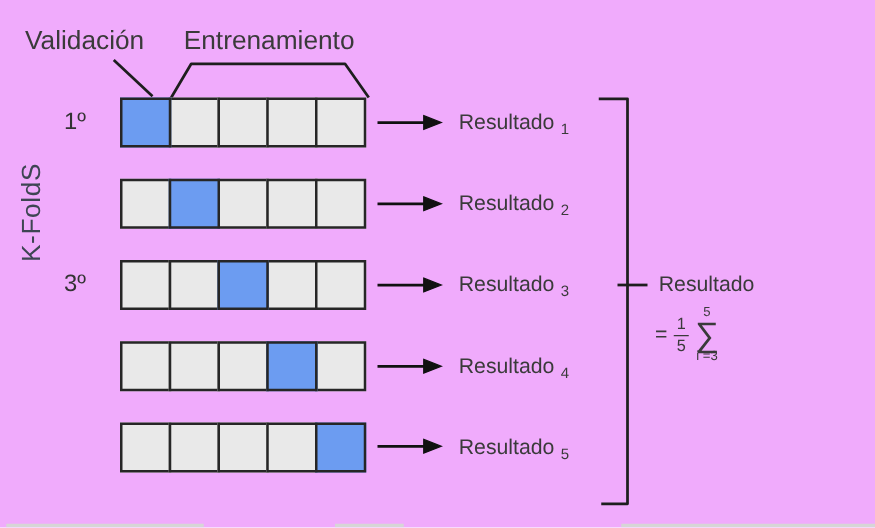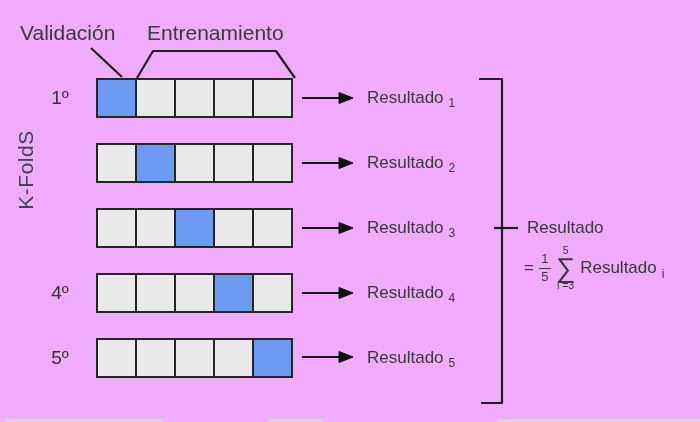--- a/index.html
+++ b/index.html
@@ -114,50 +114,49 @@
         <div class="cell"></div>
         <div class="cell"></div>
     </div>
     <div class="result-label">
       <span>Resultado</span>
       <span class="sub">2</span>
     </div>
   </div>
 
   <div class="fold-row" style="top:208px">
+    <div class="ordinal">3º</div>
     <div class="cells">
       <div class="cell"></div>
         <div class="cell"></div>
         <div class="cell validation"></div>
         <div class="cell"></div>
         <div class="cell"></div>
     </div>
     <div class="result-label">
       <span>Resultado</span>
       <span class="sub">3</span>
     </div>
   </div>
 
   <div class="fold-row" style="top:273px">
-    <div class="ordinal">4º</div>
     <div class="cells">
       <div class="cell"></div>
         <div class="cell"></div>
         <div class="cell"></div>
         <div class="cell validation"></div>
         <div class="cell"></div>
     </div>
     <div class="result-label">
       <span>Resultado</span>
       <span class="sub">4</span>
     </div>
   </div>
 
   <div class="fold-row" style="top:338px">
-    <div class="ordinal">5º</div>
     <div class="cells">
       <div class="cell"></div>
         <div class="cell"></div>
         <div class="cell"></div>
         <div class="cell"></div>
         <div class="cell validation"></div>
     </div>
     <div class="result-label">
       <span>Resultado</span>
       <span class="sub">5</span>
@@ -170,22 +169,19 @@
     <span class="frac">
       <span>1</span>
       <span class="bar"></span>
       <span>5</span>
     </span>
     <span class="sigma">
       <span>5</span>
       <span class="glyph">∑</span>
       <span>i =3</span>
     </span>
-    <span class="term">
-      <span>Resultado</span><span class="sub">i</span>
-    </span>
   </div>
 
   <div class="bottom-bar" id="bottom-bar-1"></div>
   <div class="bottom-bar" id="bottom-bar-2"></div>
   <div class="bottom-bar" id="bottom-bar-3"></div>
 
 </div>
 
 </body></html>

